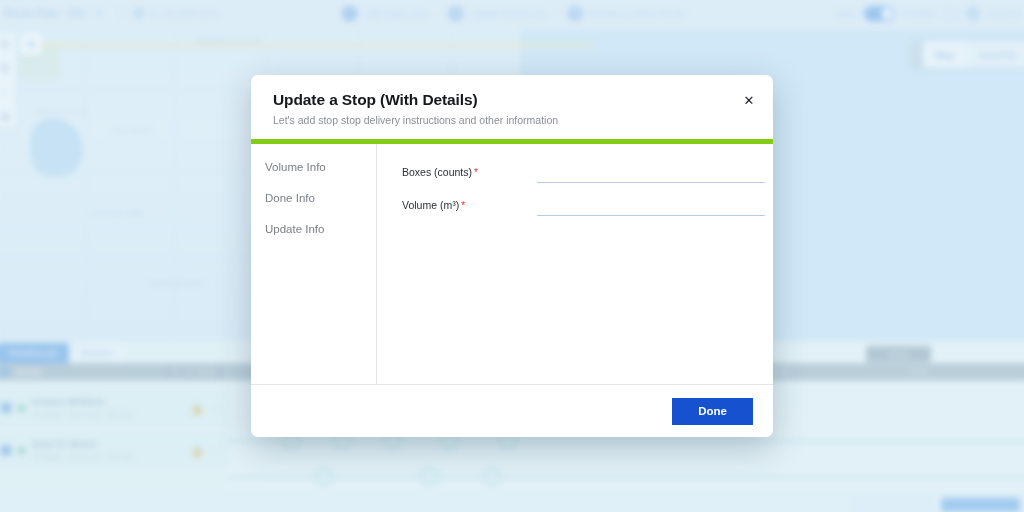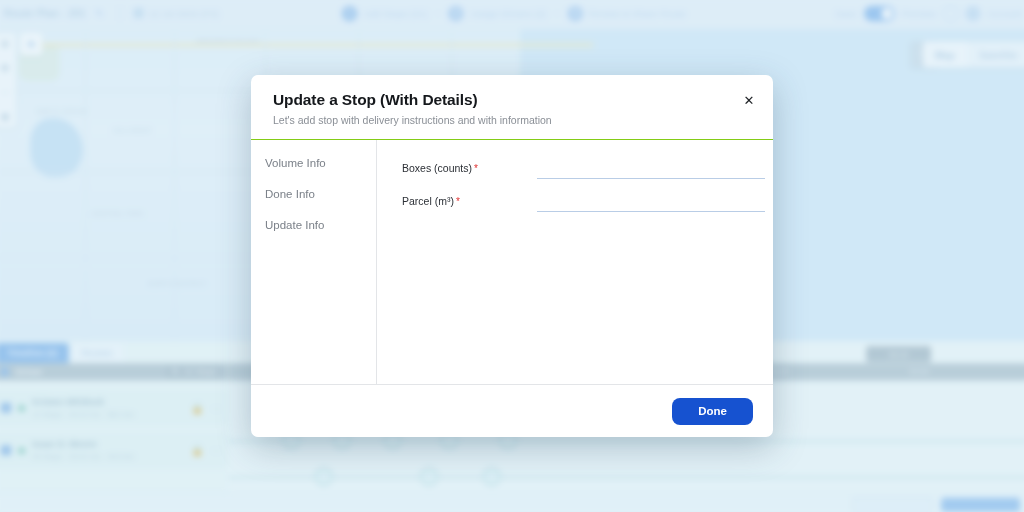--- a/index.html
+++ b/index.html
@@ -462,21 +462,21 @@
     background: #ffffff;
     border-radius: 7px;
     box-shadow: 0 10px 34px rgba(40, 70, 95, 0.28);
     display: flex;
     flex-direction: column;
     overflow: hidden;
   }
   .modal-header {
     position: relative;
     padding: 16px 22px 13px 22px;
-    border-bottom: 1px solid #84cc16;
+    border-bottom: 5px solid #84cc16;
     flex: 0 0 auto;
   }
   .modal-title {
     font-size: 15.5px;
     font-weight: 700;
     color: #15181c;
     letter-spacing: -.1px;
     margin: 0 0 5px 0;
   }
   .modal-sub {
@@ -569,21 +569,21 @@
     display: flex;
     align-items: center;
     justify-content: flex-end;
     padding-right: 20px;
     box-sizing: border-box;
   }
   .btn-done {
     background: #1652d0;
     color: #ffffff;
     border: none;
-    border-radius: 8px;
+    border-radius: 0;
     height: 27px;
     padding: 0 26px;
     font-size: 11.5px;
     font-weight: 600;
     font-family: "Liberation Sans", sans-serif;
     cursor: pointer;
   }
 </style>
 </head>
 <body>
@@ -737,21 +737,21 @@
     <span class="bb-btn-blue"></span>
   </div>
 </div>
 
 <div id="scrim"></div>
 
 <div id="modal">
 
   <div class="modal-header">
     <div class="modal-title">Update a Stop (With Details)</div>
-    <div class="modal-sub">Let's add stop with delivery instructions and with information</div>
+    <div class="modal-sub">Let's add stop stop delivery instructions and other information</div>
     <div class="modal-close">✕</div>
   </div>
 
   <div class="modal-body">
 
     <div class="modal-nav">
       <div class="nav-item">
         <span>Volume Info</span>
         <span class="chev"></span>
       </div>
@@ -767,21 +767,21 @@
 
     <div class="modal-form">
       <div class="form-row">
         <label class="form-label">
           <span>Boxes (counts)</span><span class="req">*</span>
         </label>
         <input class="form-input" type="text" value="" style="">
       </div>
       <div class="form-row">
         <label class="form-label">
-          <span>Parcel (m³)</span><span class="req">*</span>
+          <span>Volume (m³)</span><span class="req">*</span>
         </label>
         <input class="form-input" type="text" value="" style="">
       </div>
     </div>
   </div>
 
   <div class="modal-footer">
     <button class="btn-done">Done</button>
   </div>
 </div>

